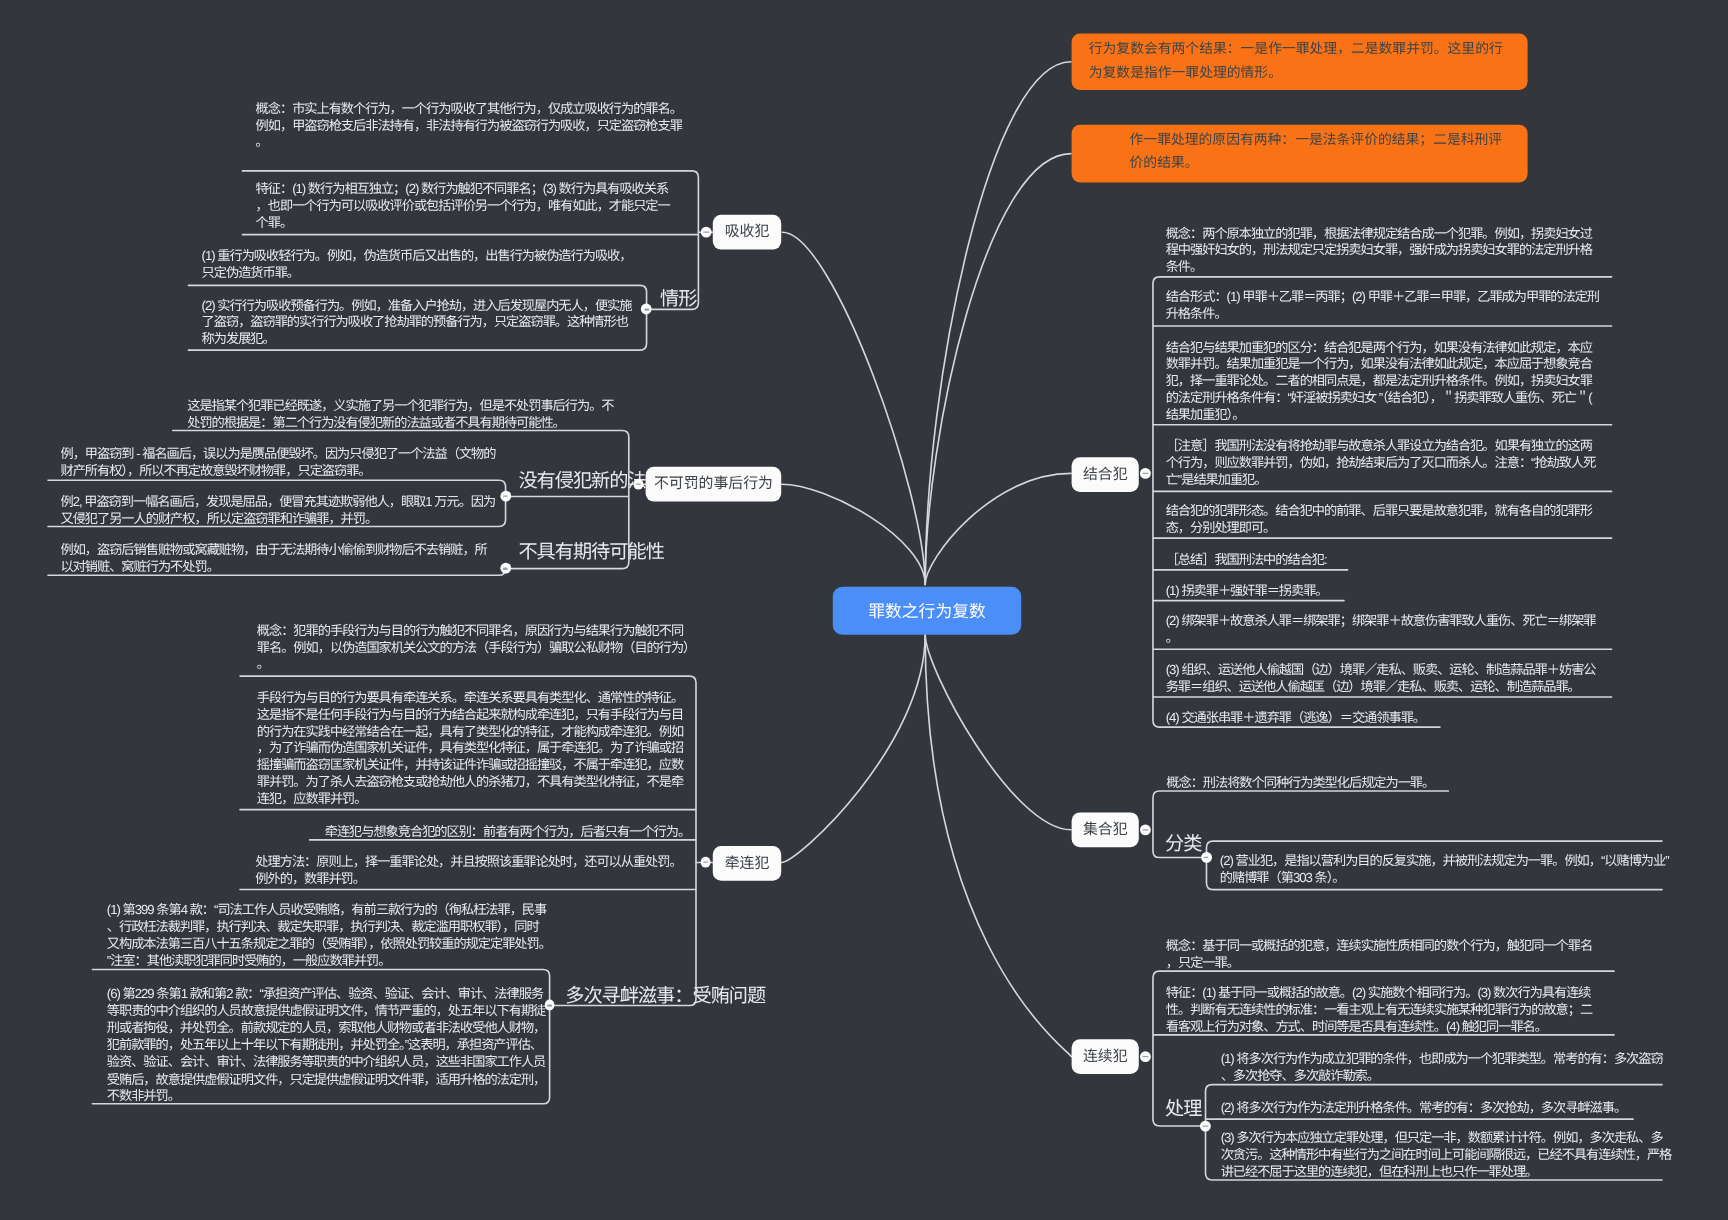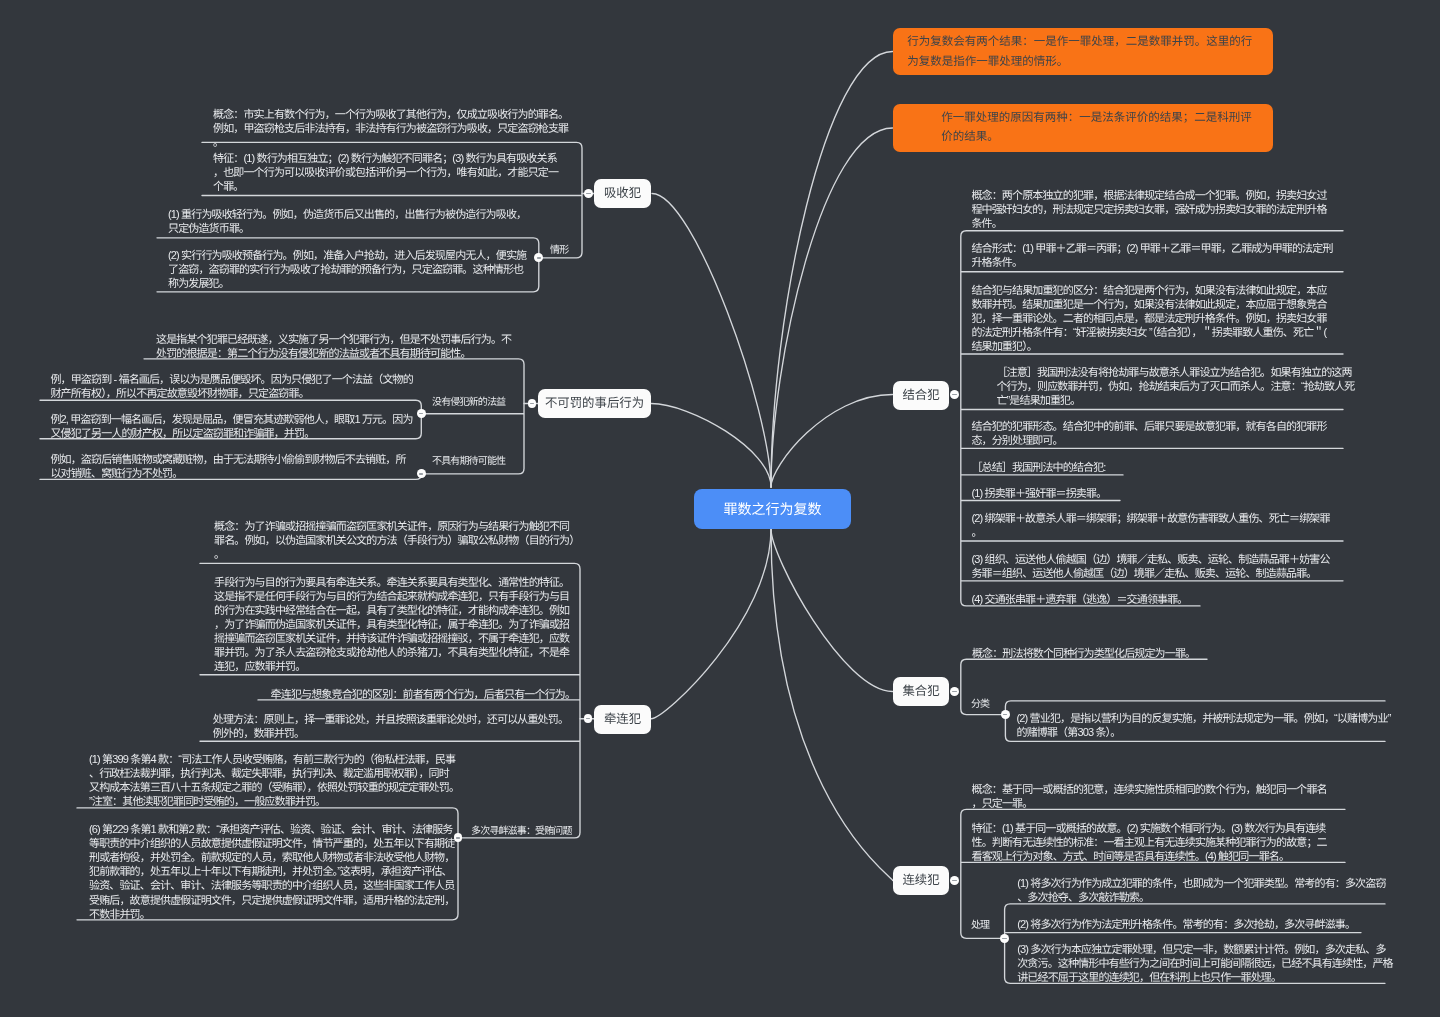--- a/index.html
+++ b/index.html
@@ -4,21 +4,21 @@
 <title>mindmap</title>
 <style>
 html,body{margin:0;padding:0;background:#33373d;}
 body{width:1440px;height:1017px;overflow:hidden;font-family:"Liberation Sans",sans-serif;
   -webkit-font-smoothing:antialiased;}
 #canvas{position:relative;width:1440px;height:1017px;background:#33373d;}
 svg#links{position:absolute;left:0;top:0;width:1440px;height:1017px;overflow:visible;}
 svg#links path{fill:none;stroke:#d4d7db;stroke-width:1.35;stroke-linecap:round;}
 .leaf{position:absolute;color:#e7e9ec;font-size:11px;letter-spacing:-0.85px;line-height:14.1px;filter:opacity(1);
   line-break:anywhere;white-space:normal;}
-.lbl{position:absolute;color:#e7e9ec;font-size:10px;letter-spacing:-0.85px;line-height:14.1px;white-space:nowrap;filter:opacity(1);}
+.lbl{position:absolute;color:#e7e9ec;font-size:16px;letter-spacing:-0.85px;line-height:14.1px;white-space:nowrap;filter:opacity(1);}
 .note{position:absolute;background:#f97316;color:#3d4349;border-radius:7px;filter:opacity(1);
   font-size:11.5px;line-height:19.5px;padding:4px 14px;box-sizing:border-box;line-break:anywhere;}
 .topic{position:absolute;background:#fbfbfb;color:#3d4349;border-radius:7px;filter:opacity(1);
   font-size:12.4px;text-align:center;box-sizing:border-box;white-space:nowrap;}
 .root{position:absolute;background:#4c8ef7;color:#fff;border-radius:8px;filter:opacity(1);
   font-size:14px;text-align:center;box-sizing:border-box;white-space:nowrap;}
 .btn{position:absolute;width:8.9px;height:8.9px;border-radius:50%;background:#fdfdfd;}
 .btn i{position:absolute;left:2.35px;top:3.8px;width:4.2px;height:1.4px;background:#9aa0a6;display:block;border-radius:.7px;}
 </style>
 </head>
@@ -43,38 +43,38 @@
 <path d="M 1385 903.9 L 1010.1 903.9 Q 1004.6 903.9 1004.6 909.4 L 1004.6 977.8 Q 1004.6 983.3 1010.1 983.3 L 1385 983.3 M 1361 932.6 L 1004.6 932.6"></path>
 <path d="M 771 487 C 771 319 824.8 51.5 892.5 51.5"></path>
 <path d="M 771 487 C 771 365.4 822.1 128 892.5 128"></path>
 <path d="M 771 487 C 771 465.9 826.1 394.5 892.5 394.5"></path>
 <path d="M 771 529 C 771 556.8 843.4 691.5 892.5 691.5"></path>
 <path d="M 771 529 C 771 800.9 897.8 880.5 892.5 880.5"></path>
 <path d="M 771 529 C 771 620.3 665.1 718.7 651 718.7"></path>
 <path d="M 652 193.5 C 694.1 193.5 771 411.3 771 487"></path>
 <path d="M 651 403.5 C 690.4 403.5 771 449.4 771 487"></path>
 </svg>
-<div class="leaf" style="left:213px;top:107px;width:358px;">概念：市实上有数个行为，一个行为吸收了其他行为，仅成立吸收行为的罪名。例如，甲盗窃枪支后非法持有，非法持有行为被盗窃行为吸收，只定盗窃枪支罪。</div>
+<div class="leaf" style="left:213px;top:84px;width:358px;">概念：市实上有数个行为，一个行为吸收了其他行为，仅成立吸收行为的罪名。例如，甲盗窃枪支后非法持有，非法持有行为被盗窃行为吸收，只定盗窃枪支罪。</div>
 <div class="leaf" style="left:213px;top:150.9px;width:352px;">特征：(1) 数行为相互独立；(2) 数行为触犯不同罪名；(3) 数行为具有吸收关系，也即一个行为可以吸收评价或包括评价另一个行为，唯有如此，才能只定一个罪。</div>
 <div class="leaf" style="left:168px;top:207.1px;width:363.5px;">(1) 重行为吸收轻行为。例如，伪造货币后又出售的，出售行为被伪造行为吸收，只定伪造货币罪。</div>
 <div class="leaf" style="left:168px;top:247.9px;width:363.5px;">(2) 实行行为吸收预备行为。例如，准备入户抢劫，进入后发现屋内无人，便实施了盗窃，盗窃罪的实行行为吸收了抢劫罪的预备行为，只定盗窃罪。这种情形也称为发展犯。</div>
 <div class="leaf" style="left:156px;top:331.6px;width:359.4px;">这是指某个犯罪已经既遂，义实施了另一个犯罪行为，但是不处罚事后行为。不处罚的根据是：第二个行为没有侵犯新的法益或者不具有期待可能性。</div>
 <div class="leaf" style="left:50.4px;top:371.7px;width:362.5px;">例，甲盗窃到 - 福名画后，误以为是赝品便毁坏。因为只侵犯了一个法益（文物的财产所有权），所以不再定故意毁坏财物罪，只定盗窃罪。</div>
 <div class="leaf" style="left:50.4px;top:411.9px;width:362.5px;">例2, 甲盗窃到一幅名画后，发现是屈品，便冒充其迹欺弱他人，眼取1 万元。因为又侵犯了另一人的财产权，所以定盗窃罪和诈骗罪，并罚。</div>
 <div class="leaf" style="left:50.4px;top:451.7px;width:362.5px;">例如，盗窃后销售赃物或窝藏赃物，由于无法期待小偷偷到财物后不去销赃，所以对销赃、窝赃行为不处罚。</div>
-<div class="leaf" style="left:214px;top:519px;width:361.4px;">概念：为了诈骗或招摇撞骗而盗窃匡家机关证件，原因行为与结果行为触犯不同罪名。例如，以伪造国家机关公文的方法（手段行为）骗取公私财物（目的行为）。</div>
+<div class="leaf" style="left:214px;top:519px;width:361.4px;">概念：犯罪的手段行为与目的行为触犯不同罪名，原因行为与结果行为触犯不同罪名。例如，以伪造国家机关公文的方法（手段行为）骗取公私财物（目的行为）。</div>
 <div class="leaf" style="left:214px;top:574.8px;width:361.4px;">手段行为与目的行为要具有牵连关系。牵连关系要具有类型化、通常性的特征。这是指不是任何手段行为与目的行为结合起来就构成牵连犯，只有手段行为与目的行为在实践中经常结合在一起，具有了类型化的特征，才能构成牵连犯。例如，为了诈骗而伪造国家机关证件，具有类型化特征，属于牵连犯。为了诈骗或招摇撞骗而盗窃匡家机关证件，并持该证件诈骗或招摇撞驳，不属于牵连犯，应数罪并罚。为了杀人去盗窃枪支或抢劫他人的杀猪刀，不具有类型化特征，不是牵连犯，应数罪并罚。</div>
 <div class="leaf" style="left:270.6px;top:686.5px;width:318.6px;">牵连犯与想象竞合犯的区别：前者有两个行为，后者只有一个行为。</div>
 <div class="leaf" style="left:212.8px;top:712px;width:363.5px;">处理方法：原则上，择一重罪论处，并且按照该重罪论处时，还可以从重处罚。例外的，数罪并罚。</div>
 <div class="leaf" style="left:89px;top:751.8px;width:366.5px;">(1) 第399 条第4 款：“司法工作人员收受贿赂，有前三款行为的（徇私枉法罪，民事、行政枉法裁判罪，执行判决、裁定失职罪，执行判决、裁定滥用职权罪），同时又构成本法第三百八十五条规定之罪的（受贿罪），依照处罚较重的规定定罪处罚。”注室：其他渎职犯罪同时受贿的，一般应数罪并罚。</div>
 <div class="leaf" style="left:89px;top:822.1px;width:366.5px;">(6) 第229 条第1 款和第2 款：“承担资产评估、验资、验证、会计、审计、法律服务等职责的中介组织的人员故意提供虚假证明文件，情节严重的，处五年以下有期徒刑或者拘役，并处罚全。前款规定的人员，索取他人财物或者非法收受他人财物，犯前款罪的，处五年以上十年以下有期徒刑，并处罚全。”这表明，承担资产评估、验资、验证、会计、审计、法律服务等职责的中介组织人员，这些非国家工作人员受贿后，故意提供虚假证明文件，只定提供虚假证明文件罪，适用升格的法定刑，不数非并罚。</div>
 <div class="leaf" style="left:971.4px;top:188px;width:361.4px;">概念：两个原本独立的犯罪，根据法律规定结合成一个犯罪。例如，拐卖妇女过程中强奸妇女的，刑法规定只定拐卖妇女罪，强奸成为拐卖妇女罪的法定刑升格条件。</div>
 <div class="leaf" style="left:971.4px;top:241.2px;width:361.4px;">结合形式：(1) 甲罪＋乙罪＝丙罪；(2) 甲罪＋乙罪＝甲罪，乙罪成为甲罪的法定刑升格条件。</div>
 <div class="leaf" style="left:971.4px;top:282.8px;width:361.4px;">结合犯与结果加重犯的区分：结合犯是两个行为，如果没有法律如此规定，本应数罪并罚。结果加重犯是一个行为，如果没有法律如此规定，本应屈于想象竞合犯，择一重罪论处。二者的相同点是，都是法定刑升格条件。例如，拐卖妇女罪的法定刑升格条件有：“奸淫被拐卖妇女 ”（结合犯），＂拐卖罪致人重伤、死亡＂(结果加重犯）。</div>
-<div class="leaf" style="left:971.4px;top:364.9px;width:361.4px;margin-left:25px;">［注意］我国刑法没有将抢劫罪与故意杀人罪设立为结合犯。如果有独立的这两个行为，则应数罪并罚，伪如，抢劫结束后为了灭口而杀人。注意：“抢劫致人死亡”是结果加重犯。</div>
+<div class="leaf" style="left:971.4px;top:364.9px;width:361.4px;">［注意］我国刑法没有将抢劫罪与故意杀人罪设立为结合犯。如果有独立的这两个行为，则应数罪并罚，伪如，抢劫结束后为了灭口而杀人。注意：“抢劫致人死亡”是结果加重犯。</div>
 <div class="leaf" style="left:971.4px;top:419.4px;width:361.4px;">结合犯的犯罪形态。结合犯中的前罪、后罪只要是故意犯罪，就有各自的犯罪形态，分别处理即可。</div>
 <div class="leaf" style="left:971.4px;top:459.8px;width:361.4px;">［总结］我国刑法中的结合犯:</div>
 <div class="leaf" style="left:971.4px;top:485.5px;width:361.4px;">(1) 拐卖罪＋强奸罪＝拐卖罪。</div>
 <div class="leaf" style="left:971.4px;top:511.1px;width:361.4px;">(2) 绑架罪＋故意杀人罪＝绑架罪；绑架罪＋故意伤害罪致人重伤、死亡＝绑架罪。</div>
 <div class="leaf" style="left:971.4px;top:551.8px;width:361.4px;">(3) 组织、运送他人偷越国（边）境罪／走私、贩卖、运轮、制造蒜品罪＋妨害公务罪＝组织、运送他人偷越匡（边）境罪／走私、贩卖、运轮、制造蒜品罪。</div>
 <div class="leaf" style="left:971.4px;top:592.2px;width:361.4px;">(4) 交通张串罪＋遗弃罪（逃逸）＝交通领事罪。</div>
 <div class="leaf" style="left:971.9px;top:646px;width:361.4px;">概念：刑法将数个同种行为类型化后规定为一罪。</div>
 <div class="leaf" style="left:1016.5px;top:711.1px;width:377.8px;">(2) 营业犯，是指以营利为目的反复实施，并被刑法规定为一罪。例如，“以赌博为业”的赌博罪（第303 条）。</div>
 <div class="leaf" style="left:971.5px;top:781.5px;width:361.4px;">概念：基于同一或概括的犯意，连续实施性质相同的数个行为，触犯同一个罪名，只定一罪。</div>
 <div class="leaf" style="left:971.5px;top:821.2px;width:361.4px;">特征：(1) 基于同一或概括的故意。(2) 实施数个相同行为。(3) 数次行为具有连续性。判断有无连续性的标准：一看主观上有无连续实施某种犯罪行为的故意；二看客观上行为对象、方式、时间等是否具有连续性。(4) 触犯同一罪名。</div>

